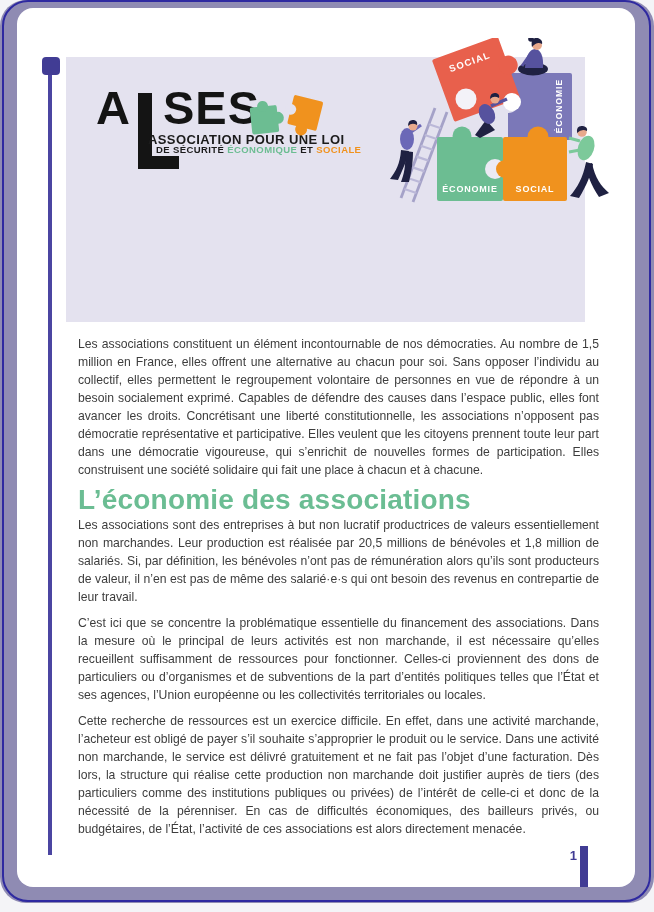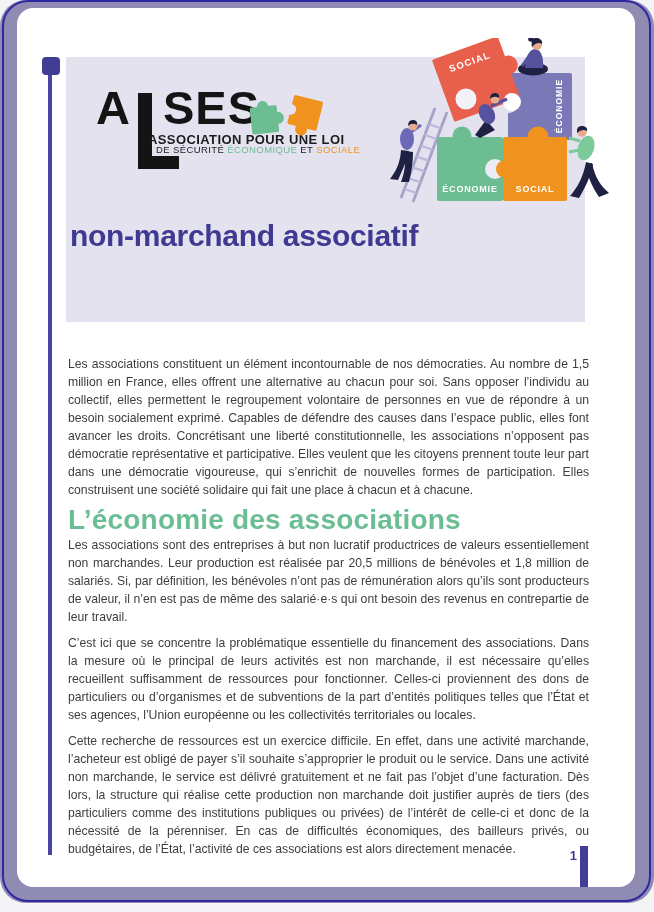--- a/index.html
+++ b/index.html
@@ -41,39 +41,39 @@
   }
   .logo-a{left:79px;}
   .logo-ses{left:146px;}
   .logo-l-stem{position:absolute;left:121px;top:85px;width:14px;height:76px;background:#141414;}
   .logo-l-foot{position:absolute;left:121px;top:148px;width:41px;height:13px;background:#141414;}
   .tagline1{
     position:absolute;left:131px;top:124px;font-size:13px;font-weight:700;
     letter-spacing:.4px;color:#1b1b1b;white-space:nowrap;
   }
   .tagline2{
-    position:absolute;left:139px;top:136px;font-size:9.5px;font-weight:400;
+    position:absolute;left:139px;top:136px;font-size:9.5px;font-weight:700;
     letter-spacing:.4px;color:#1b1b1b;white-space:nowrap;
   }
   .tg-green{color:#6cbd92;}
   .tg-orange{color:#f0921e;}
   .logo-puzzle{position:absolute;left:228px;top:82px;}
   
   .illu{position:absolute;left:366px;top:30px;}
   .illu text{font-family:"Liberation Sans", sans-serif;font-weight:700;fill:#ffffff;}
   
   .page-title{
     position:absolute;left:53px;top:210px;
     font-size:30px;font-weight:800;line-height:36px;
     color:#3e3a92;letter-spacing:-.3px;
   }
   
   .content{
-    position:absolute;left:51px;top:327px;width:521px;
-    font-size:12.2px;line-height:18px;color:#3d3d3d;text-align:justify;margin-top:20px;
+    position:absolute;left:61px;top:327px;width:521px;
+    font-size:12.2px;line-height:18px;color:#3d3d3d;text-align:justify;
   }
   .content p{margin:0 0 8px 0;}
   .section-heading{
     font-size:28px;font-weight:800;color:#6bbd93;
     margin:12px 0 7px 0;letter-spacing:.2px;text-align:left;
   }
   
   .page-num{
     position:absolute;left:544px;top:840px;width:16px;text-align:right;
     font-size:13px;font-weight:700;color:#413c94;
@@ -191,21 +191,20 @@
       <path d="M209,125 C212,140 218,148 226,155 L216,159 C208,147 204,136 203,127 Z" fill="#1f2142"></path>
       <ellipse cx="203" cy="110" rx="8" ry="12.5" fill="#7cc99a" transform="rotate(18 203 110)"></ellipse>
       <line x1="197" y1="103" x2="186" y2="100" stroke="#7cc99a" stroke-width="3.2"></line>
       <line x1="197" y1="112" x2="186" y2="114" stroke="#7cc99a" stroke-width="3.2"></line>
       <circle cx="199" cy="94" r="4.8" fill="#e8a98c"></circle>
       <path d="M194,95 Q193,87 200,88 Q205,89 204,93 Q199,90 194,95 Z" fill="#1f2142"></path>
     </g>
   </svg>
 
   <div class="page-title">
-    <div>non-marchand associatif</div>
   </div>
 
   <div class="content">
     <p>Les associations constituent un élément incontournable de nos démocraties. Au nombre de 1,5 million en France, elles offrent une alternative au chacun pour soi. Sans opposer l’individu au collectif, elles permettent le regroupement volontaire de personnes en vue de répondre à un besoin socialement exprimé. Capables de défendre des causes dans l’espace public, elles font avancer les droits. Concrétisant une liberté constitutionnelle, les associations n’opposent pas démocratie représentative et participative. Elles veulent que les citoyens prennent toute leur part dans une démocratie vigoureuse, qui s’enrichit de nouvelles formes de participation. Elles construisent une société solidaire qui fait une place à chacun et à chacune.</p>
     <div class="section-heading">L’économie des associations</div>
     <p>Les associations sont des entreprises à but non lucratif productrices de valeurs essentiellement non marchandes. Leur production est réalisée par 20,5 millions de bénévoles et 1,8 million de salariés. Si, par définition, les bénévoles n’ont pas de rémunération alors qu’ils sont producteurs de valeur, il n’en est pas de même des salarié·e·s qui ont besoin des revenus en contrepartie de leur travail.</p>
     <p>C’est ici que se concentre la problématique essentielle du financement des associations. Dans la mesure où le principal de leurs activités est non marchande, il est nécessaire qu’elles recueillent suffisamment de ressources pour fonctionner. Celles-ci proviennent des dons de particuliers ou d’organismes et de subventions de la part d’entités politiques telles que l’État et ses agences, l’Union européenne ou les collectivités territoriales ou locales.</p>
     <p>Cette recherche de ressources est un exercice difficile. En effet, dans une activité marchande, l’acheteur est obligé de payer s’il souhaite s’approprier le produit ou le service. Dans une activité non marchande, le service est délivré gratuitement et ne fait pas l’objet d’une facturation. Dès lors, la structure qui réalise cette production non marchande doit justifier auprès de tiers (des particuliers comme des institutions publiques ou privées) de l’intérêt de celle-ci et donc de la nécessité de la pérenniser. En cas de difficultés économiques, des bailleurs privés, ou budgétaires, de l’État, l’activité de ces associations est alors directement menacée.</p>
   </div>
 

